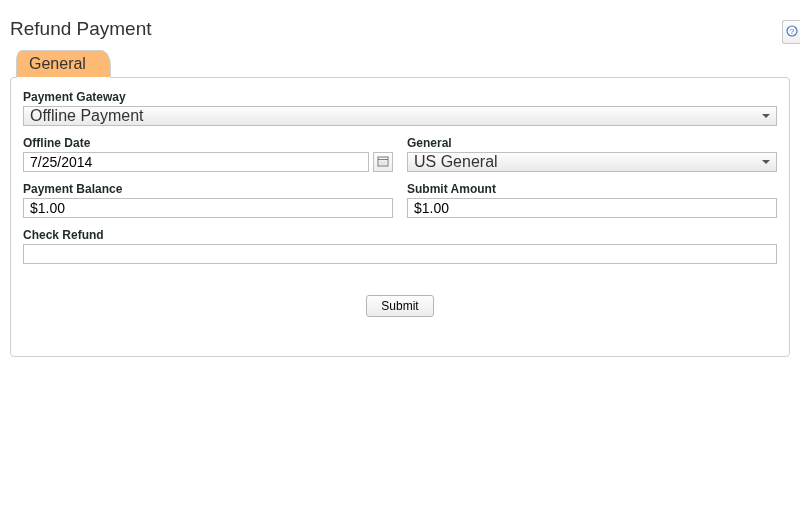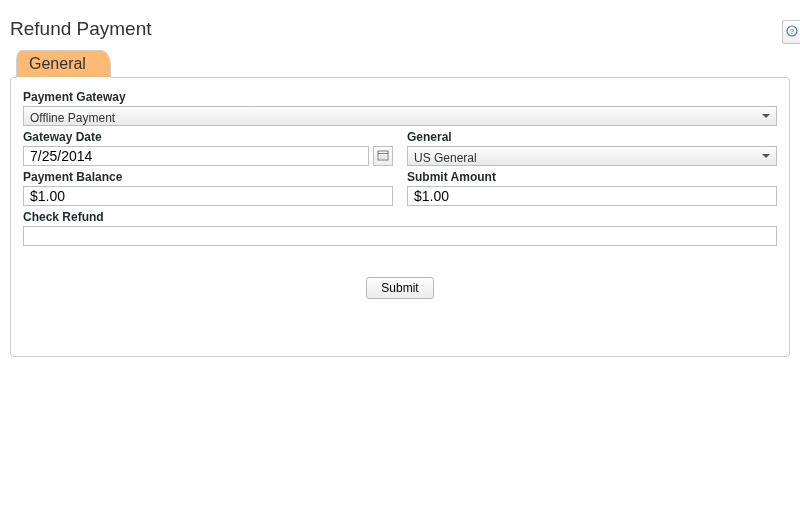--- a/index.html
+++ b/index.html
@@ -28,36 +28,36 @@
     cursor: pointer;
   }
   .panel {
     position: relative; z-index: 1;
     border: 1px solid #cfcfcf;
     border-radius: 4px;
     margin-top: -1px;
     padding: 12px 12px 18px 12px;
     min-height: 280px;
   }
-  .row { display: flex; gap: 14px; margin-bottom: 4px; }
+  .row { display: flex; gap: 14px; margin-bottom: 10px; }
   .col { flex: 1; display: flex; flex-direction: column; }
   .full { width: 100%; }
   label.fld-label { font-weight: 700; color: #1f2a2a; font-size: 12px; margin-bottom: 2px; }
   .text-input {
     width: 100%; height: 20px;
     border: 1px solid #bfbfbf;
     padding: 2px 6px;
     font-family: inherit; font-size: 14px;
     background: #fff;
   }
   .select {
     width: 100%; height: 20px;
     border: 1px solid #bfbfbf;
     padding: 0 20px 0 6px;
-    font-family: inherit; font-size: 12px;
+    font-family: inherit; font-size: 16px;
     background: linear-gradient(#fdfdfd, #e9e9e9);
     position: relative;
     display: flex; align-items: flex-end;
     cursor: pointer;
   }
   .select .caret {
     position: absolute; right: 6px; top: 50%; transform: translateY(-50%);
     width: 0; height: 0;
     border-left: 4px solid transparent;
     border-right: 4px solid transparent;
@@ -108,21 +108,21 @@
           <label class="fld-label">Payment Gateway</label>
           <div class="select">
             <span>Offline Payment</span>
             <span class="caret"></span>
           </div>
         </div>
       </div>
 
       <div class="row">
         <div class="col">
-          <label class="fld-label">Gateway Date</label>
+          <label class="fld-label">Offline Date</label>
           <div class="date-wrap">
             <input type="text" class="text-input" value="7/25/2014" style="">
             <div class="cal-btn">
               <span>
                 <svg width="12" height="12" viewBox="0 0 12 12">
                   <rect x="1" y="2" width="10" height="9" fill="none" stroke="#777" stroke-width="1"></rect>
                   <line x1="1" y1="4.5" x2="11" y2="4.5" stroke="#777" stroke-width="1"></line>
                   <line x1="4" y1="2.5" x2="4" y2="11" stroke="#ccc" stroke-width="0.5"></line>
                   <line x1="7" y1="2.5" x2="7" y2="11" stroke="#ccc" stroke-width="0.5"></line>
                   <line x1="1" y1="7" x2="11" y2="7" stroke="#ccc" stroke-width="0.5"></line>

